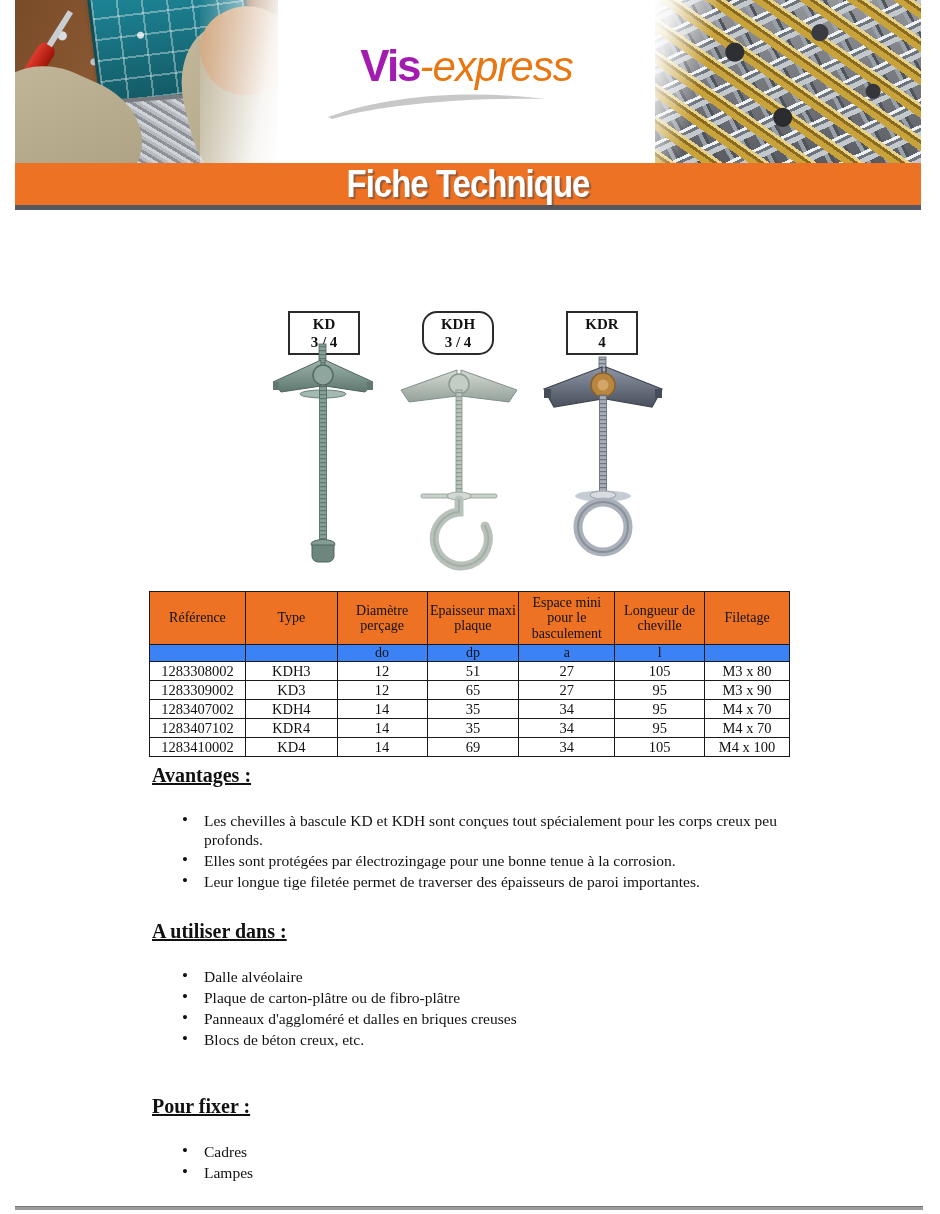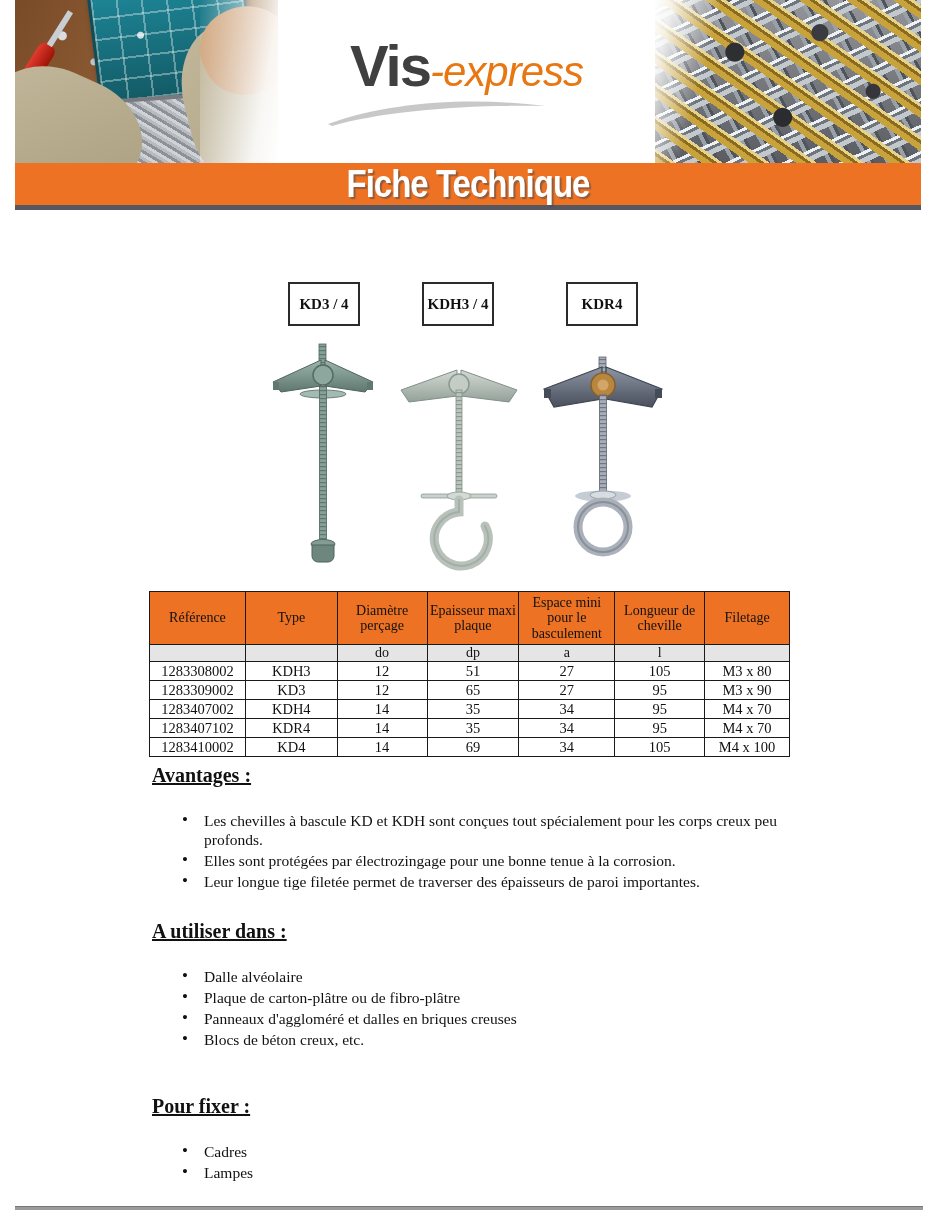--- a/index.html
+++ b/index.html
@@ -41,21 +41,21 @@
       radial-gradient(circle at 30% 38%, #c6cacd 0 3px, transparent 4px),
       radial-gradient(circle at 10% 50%, #d2d6d9 0 3px, transparent 4px),
       radial-gradient(circle at 24% 64%, #cdd1d4 0 4px, transparent 5px),
       radial-gradient(circle at 44% 18%, #d5d9dc 0 3px, transparent 4px);}
   .fade-right{position:absolute;top:0;right:0;bottom:0;width:78px;
     background:linear-gradient(100deg, transparent 0%, rgba(255,255,255,.9) 75%, #fff 100%);}
 
   .logo-area{flex:1;background:#fff;position:relative;display:flex;flex-direction:column;
     align-items:center;justify-content:center;}
   .logo-line{white-space:nowrap;line-height:1;}
-  .logo-vis{font-family:"Liberation Sans",sans-serif;font-weight:700;font-size:58px;color:#404040;letter-spacing:-2px;}
+  .logo-vis{font-family:"Liberation Sans",sans-serif;font-weight:700;font-size:44px;color:#a21caf;letter-spacing:-2px;}
   .logo-express{font-family:"Liberation Sans",sans-serif;font-weight:400;font-style:italic;font-size:42px;color:#e87611;letter-spacing:-1px;}
   .swoosh{margin-top:2px;margin-left:-60px;}
 
   .photo-right{width:266px;
     background:
       linear-gradient(105deg, #fff 0%, rgba(255,255,255,.85) 6%, transparent 22%),
       radial-gradient(circle at 30% 32%, #2e2f33 0 9px, transparent 10px),
       radial-gradient(circle at 62% 20%, #3a3b40 0 8px, transparent 9px),
       radial-gradient(circle at 48% 72%, #2b2c30 0 9px, transparent 10px),
       radial-gradient(circle at 82% 56%, #35363b 0 7px, transparent 8px),
@@ -65,32 +65,32 @@
       linear-gradient(180deg,#93959a,#595c62);}
 
   
   .banner{position:absolute;left:15px;top:163px;width:906px;height:42px;background:#ed7223;
     border-bottom:5px solid #555761;display:flex;align-items:center;justify-content:center;}
   .banner-title{display:inline-block;transform:scaleY(1.18);font-family:"Liberation Sans",sans-serif;
     font-weight:700;font-size:33px;letter-spacing:-1px;color:#fff;
     text-shadow:2px 2px 1px rgba(72,72,78,.55);}
 
   
-  .prod-label{position:absolute;top:282px;width:68px;height:40px;border:2px solid #2b2b2b;
-    background:#fff;display:flex;flex-direction:row;align-items:center;justify-content:center;
+  .prod-label{position:absolute;top:311px;width:68px;height:40px;border:2px solid #2b2b2b;
+    background:#fff;display:flex;flex-direction:column;align-items:center;justify-content:center;
     font-weight:700;font-size:15px;line-height:18px;}
-  .pl-kd{left:288px;} .pl-kdh{left:422px;} .pl-kdr{left:566px;}
+  .pl-kd{left:288px;} .pl-kdh{left:422px;border-radius:15px;} .pl-kdr{left:566px;}
   .prod-svg{position:absolute;}
 
   
   table.spec{position:absolute;left:149px;top:591px;width:641px;border-collapse:collapse;
     font-size:14.5px;}
   table.spec th, table.spec td{border:1.6px solid #1a1a1a;text-align:center;padding:0 2px;}
   table.spec thead th{background:#ed7223;font-weight:400;height:52px;font-size:14px;line-height:15.5px;}
-  table.spec .symrow td{background:#e5e5e5;height:16px;font-size:14px;}
+  table.spec .symrow td{background:#3b82f6;height:16px;font-size:14px;}
   table.spec tbody td{height:18px;background:#fff;}
 
   
   .section{position:absolute;left:152px;width:632px;font-size:15.5px;}
   .sec-avantages{top:764px;} .sec-utilisation{top:920px;} .sec-fixation{top:1075px;margin-top:20px;}
   .section h3{margin:0 0 24px 0;font-size:20px;font-weight:700;text-decoration:underline;}
   .section ul{margin:0;padding:0 0 0 52px;list-style:none;}
   .section li{position:relative;margin:0 0 2px 0;line-height:19px;}
   .section li:before{content:"\2022";position:absolute;left:-22px;top:-1px;font-size:17px;}
 

